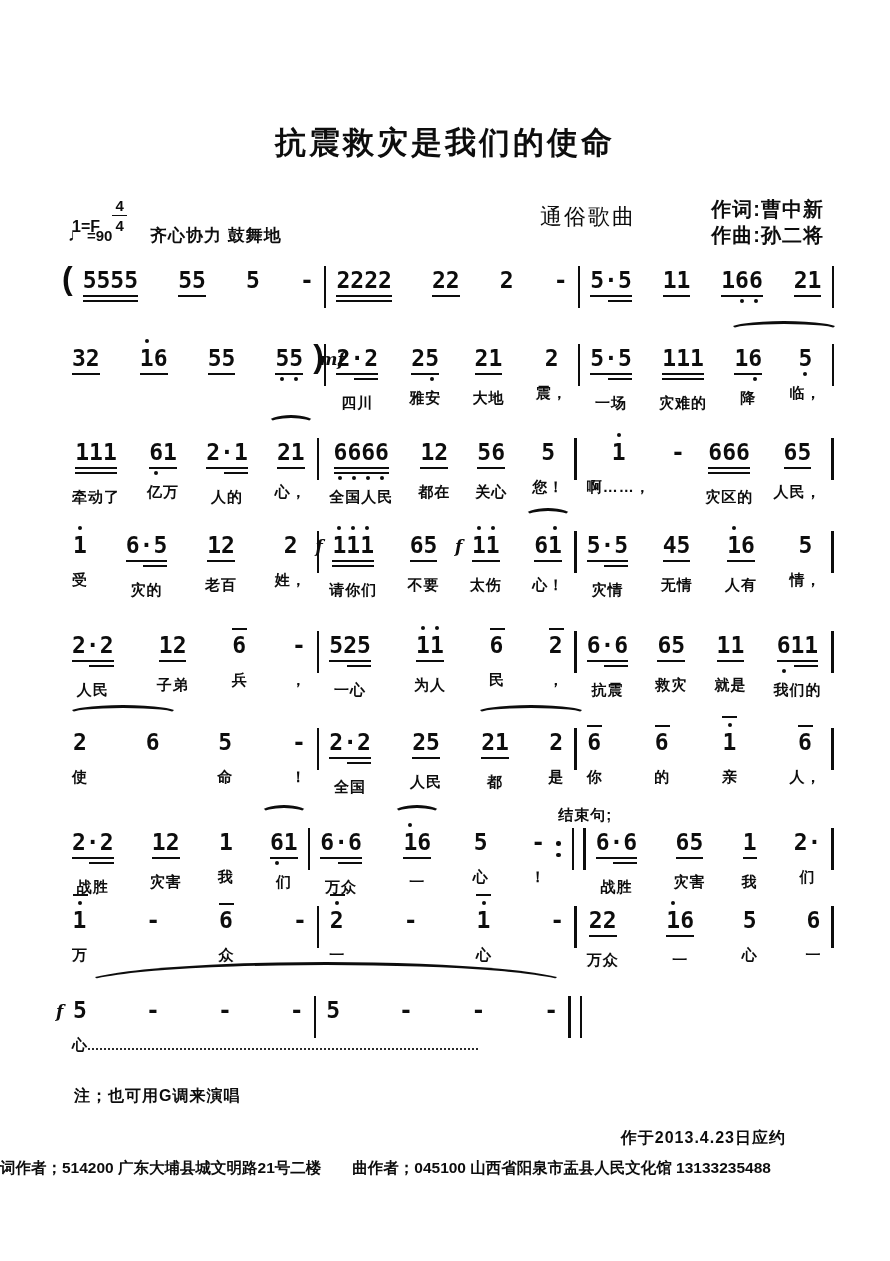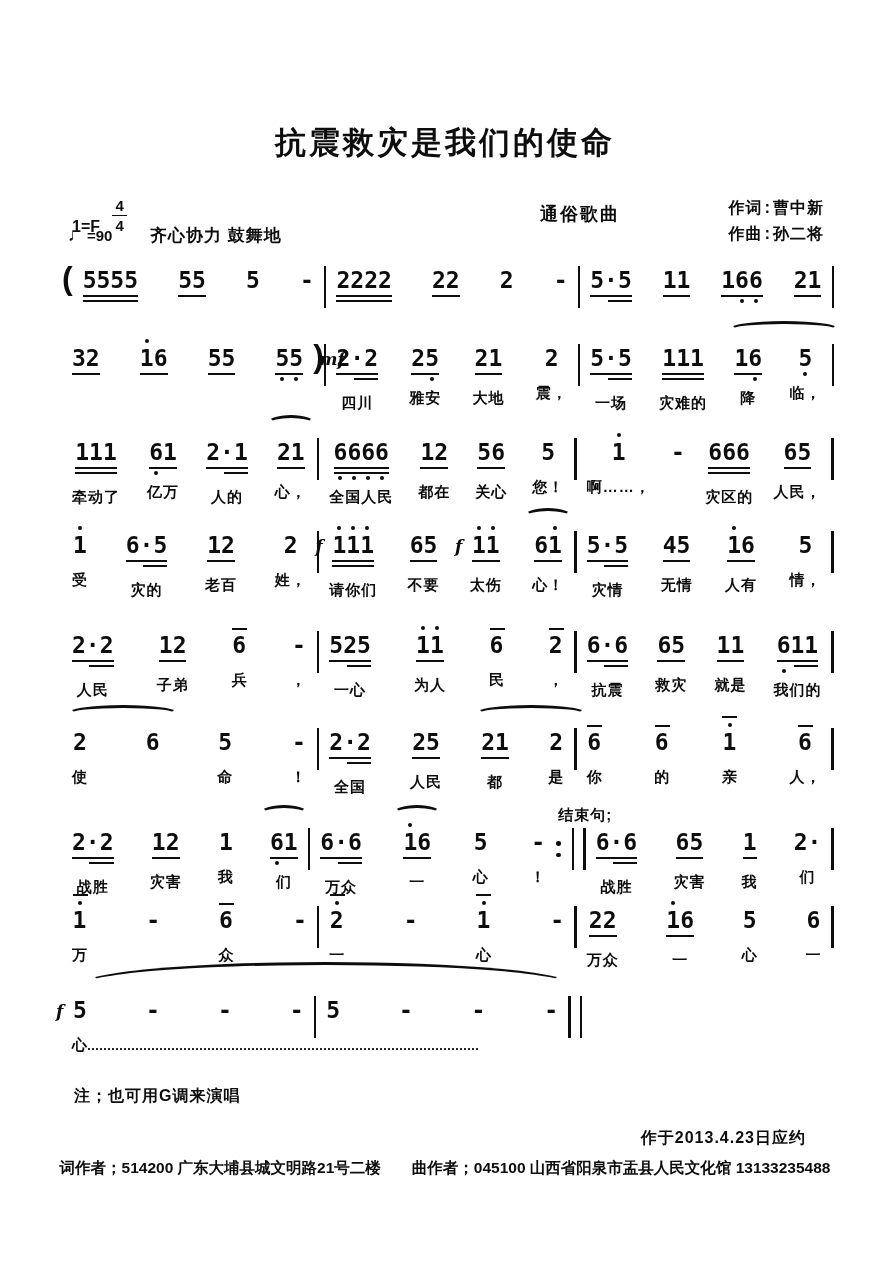--- a/index.html
+++ b/index.html
@@ -17,22 +17,22 @@
     text-align:center;font-size:31px;font-weight:bold;letter-spacing:3px;
   }
   .keyblock{position:absolute;left:72px;top:198px;font-weight:bold;}
   .keysig{font-size:16px;font-weight:bold;display:inline-block;vertical-align:top;margin-top:20px;}
   .meter{display:inline-block;vertical-align:top;text-align:center;margin-left:8px;font-size:15px;font-weight:bold;line-height:1;}
   .meter .mu{display:block;padding:0 3px;border-bottom:1.5px solid #0d0d0d;padding-bottom:2px;}
   .meter .ml{display:block;padding-top:2px;}
   .tempo{position:absolute;left:68px;top:224px;font-size:15px;font-weight:bold;}
   .tempo .qnote{font-size:19px;}
   .expression{position:absolute;left:150px;top:224px;font-size:17px;font-weight:bold;letter-spacing:1px;}
-  .genre{position:absolute;left:540px;top:202px;font-size:18px;font-weight:bold;letter-spacing:2px;}
-  .credits{position:absolute;right:66px;top:196px;font-size:16px;font-weight:bold;line-height:26px;letter-spacing:1px;text-align:left;font-family:Liberation Mono, monospace;}
+  .genre{position:absolute;left:540px;top:202px;font-size:22px;font-weight:normal;letter-spacing:2px;}
+  .credits{position:absolute;right:66px;top:196px;font-size:20px;font-weight:bold;line-height:26px;letter-spacing:1px;text-align:left;}
   
   #score{position:absolute;left:0;top:0;width:100%;height:100%;}
   .mline{position:absolute;left:62px;width:772px;display:flex;align-items:flex-start;}
   .measure{flex:1;display:flex;justify-content:space-between;padding:0 10px;}
   .cell{display:flex;flex-direction:column;align-items:center;}
   .nwrap{position:relative;display:flex;flex-direction:column;}
   .deco{height:28px;display:flex;flex-direction:column;justify-content:flex-end;align-items:center;}
   .ntext{
     font-family:"DejaVu Sans Mono", monospace;
     font-size:23px;font-weight:bold;line-height:1.05;white-space:nowrap;
@@ -65,22 +65,22 @@
   .rptdots{display:flex;flex-direction:column;justify-content:center;gap:7px;margin-right:2px;}
   .rptdots .dot{width:4.5px;height:4.5px;border-radius:50%;background:#0d0d0d;}
   .seclabel{position:absolute;top:-22px;left:2px;font-size:15px;font-weight:bold;white-space:nowrap;letter-spacing:1px;}
   .paren{font-size:32px;font-weight:bold;margin-top:22px;line-height:1;flex:0 0 auto;}
   .bigarc{
     position:absolute;left:18px;top:-8px;width:492px;height:46px;box-sizing:border-box;
     border:3px solid transparent;border-top-color:#0d0d0d;border-radius:50%;
   }
   
   .footnote{position:absolute;left:74px;top:1086px;font-size:16px;font-weight:bold;letter-spacing:1px;}
-  .date{position:absolute;right:84px;top:1128px;font-size:16px;font-weight:bold;letter-spacing:1px;}
-  .addr{position:absolute;left:0;top:1158px;width:100%;text-align:center;font-size:15.5px;font-weight:bold;}
+  .date{position:absolute;right:104px;top:1128px;font-size:16px;font-weight:bold;letter-spacing:1px;}
+  .addr{position:absolute;left:0;top:1158px;width:100%;text-align:left;font-size:15.5px;font-weight:bold;}
   .watermark{
     position:absolute;right:12px;top:1220px;
     font-size:30px;color:#4a4a4a;letter-spacing:1px;
   }
 </style>
 </head>
 <body>
 
 <div class="page">
 

